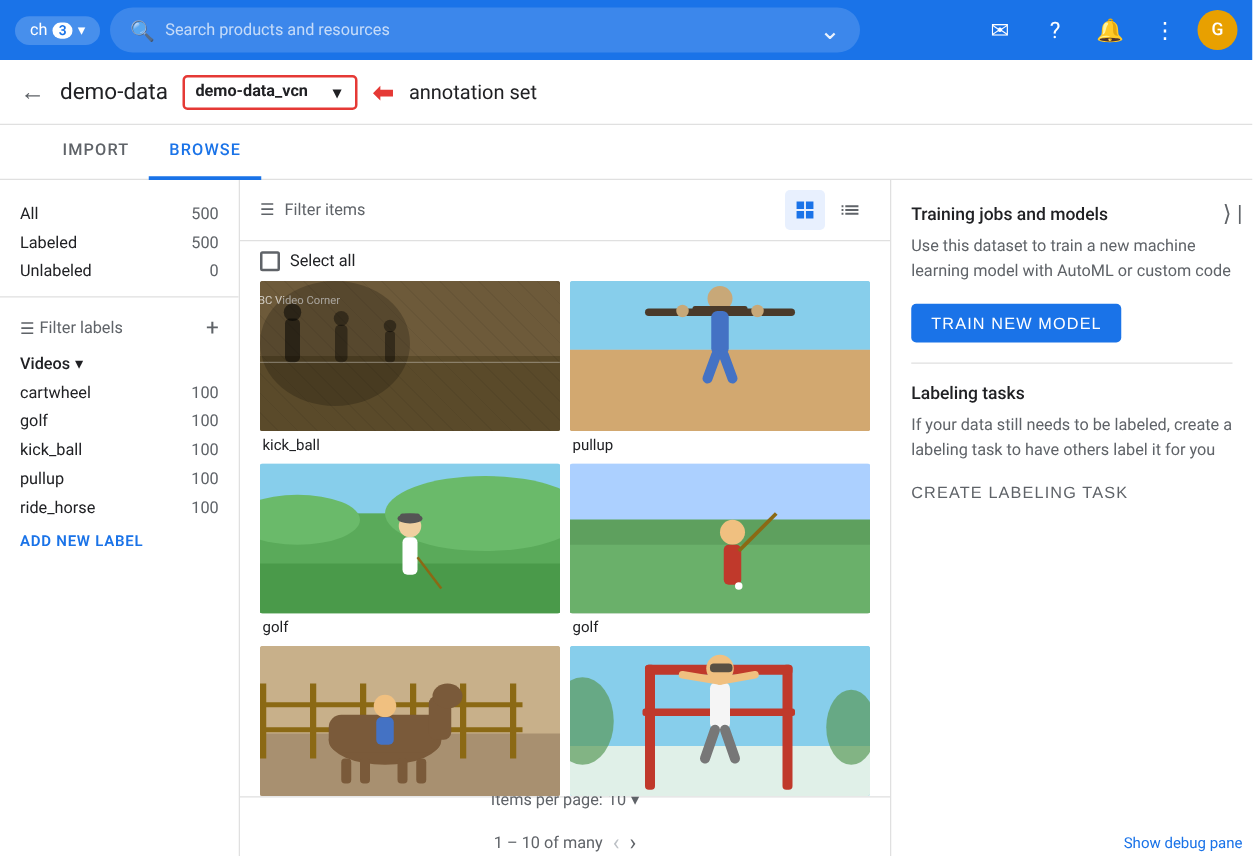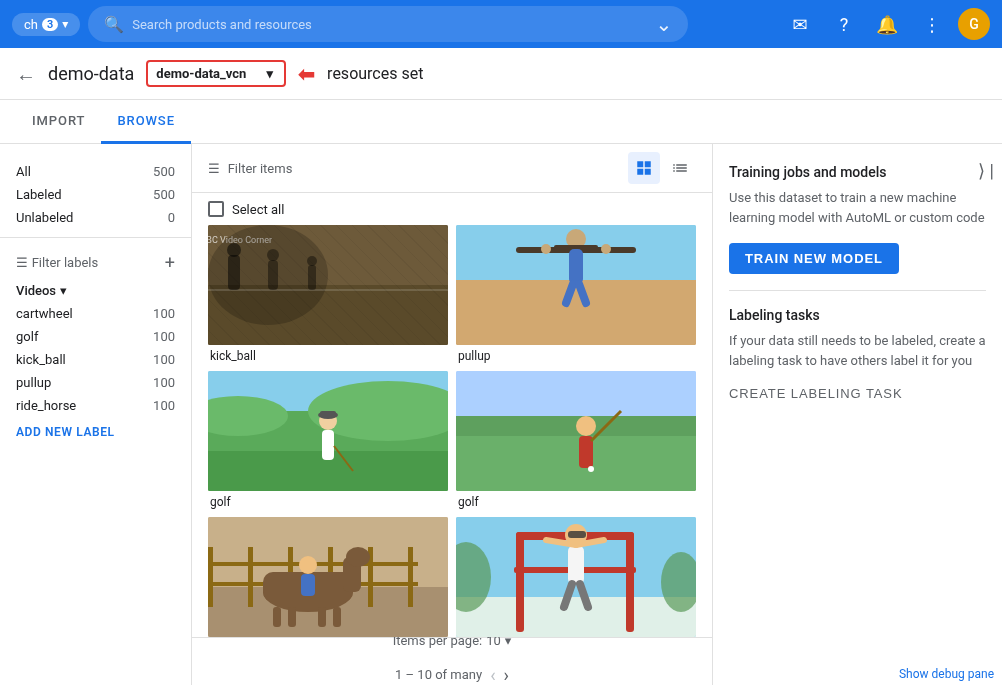--- a/index.html
+++ b/index.html
@@ -118,21 +118,21 @@
       color: #e53935;
       font-size: 20px;
       font-weight: bold;
     }
 
     
     .tab-bar {
       height: 44px;
       display: flex;
       align-items: center;
-      padding: 0 16px;
+      padding: 0 34px;
       border-bottom: 1px solid #e0e0e0;
       gap: 0;
     }
     .tab-item {
       padding: 12px 16px;
       font-size: 13px;
       font-weight: 500;
       color: #5f6368;
       cursor: pointer;
       text-transform: uppercase;
@@ -387,21 +387,21 @@
       line-height: 1.5;
       margin-bottom: 16px;
     }
     .train-btn {
       background: #1a73e8;
       color: #fff;
       border: none;
       border-radius: 4px;
       padding: 8px 16px;
       font-size: 13px;
-      font-weight: 700;
+      font-weight: 400;
       cursor: pointer;
       text-transform: uppercase;
       letter-spacing: 0.07em;
     }
     .panel-divider { height: 1px; background: #e0e0e0; margin: 16px 0; }
     .labeling-section { margin-top: 8px; }
     .labeling-desc {
       font-size: 13px;
       color: #5f6368;
       line-height: 1.5;
@@ -453,21 +453,21 @@
 </div>
 
 <div class="page-header">
   <a class="back-btn">←</a>
   <span class="page-title">demo-data</span>
   <div class="annotation-dropdown">
     <span>demo-data_vcn</span>
     <span>▾</span>
   </div>
   <span class="red-arrow">⬅</span>
-  <span class="annotation-label">resources set</span>
+  <span class="annotation-label">annotation set</span>
 </div>
 
 <div class="tab-bar">
   <div class="tab-item">IMPORT</div>
   <div class="tab-item active">BROWSE</div>
 </div>
 
 <div class="main-layout">
 
   <div class="sidebar">

